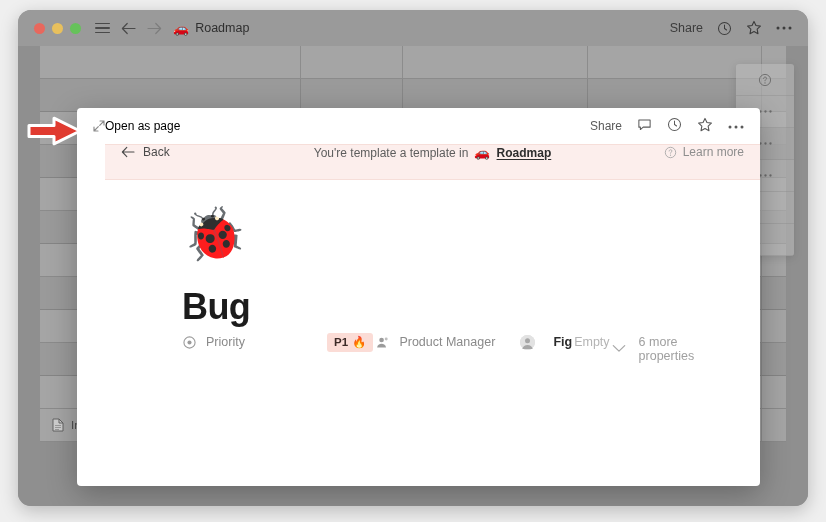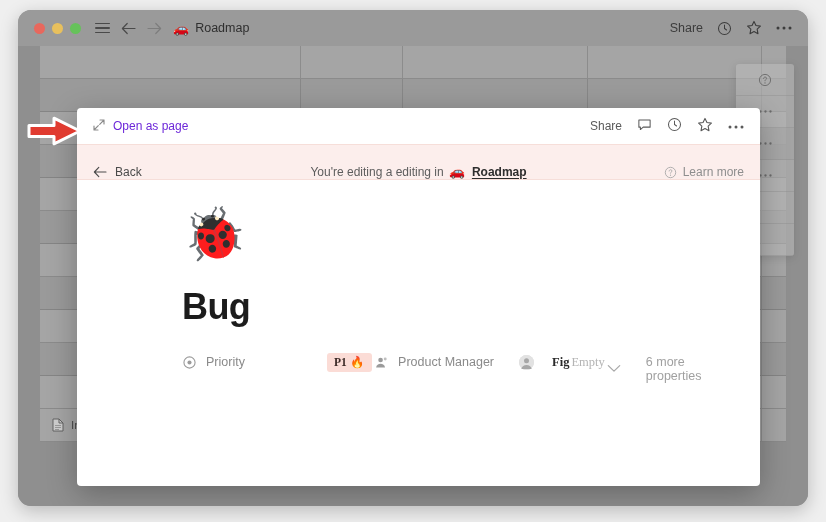--- a/index.html
+++ b/index.html
@@ -153,40 +153,41 @@
     overflow: hidden;
     display: flex; flex-direction: column;
   }
   .modal-head {
     height: 36px;
     display: flex; align-items: center;
     padding: 0 16px;
     flex: none;
   }
   .open-page {
-    display: flex; align-items: flex-start; gap: 8px;
-    font-size: 12px; color: #6d28d9;
+    display: flex; align-items: center; gap: 0;
+    font-size: 12px; color: #000000;
   }
   .expand-ic { color: #8b8b8b; display:flex; }
   .mh-right {
     margin-left: auto;
     display: flex; align-items: center; gap: 15px;
     color: #5a5a5a; font-size: 12px;
   }
 
   
   .banner {
     position: relative;
     height: 36px;
     background: #fceeec;
     border-top: 1px solid #f6ded9;
     border-bottom: 1px solid #f6ded9;
-    display: flex; align-items: flex-end;
+    display: flex; align-items: flex-start;
     padding: 0 16px;
     flex: none;
+    margin-left: 28px;
   }
   .banner-back {
     display: flex; align-items: center; gap: 8px;
     font-size: 12px; color: #4a4a4a;
   }
   .banner-center {
     position: absolute; left: 0; right: 0;
     display: flex; align-items: center; justify-content: center;
     gap: 6px;
     font-size: 12px; color: #5d5d5d;
@@ -210,47 +211,46 @@
     flex: 1;
     padding: 28px 0 0 0;
     overflow: hidden;
     position: relative;
   }
   .content-inner { padding-left: 105px; padding-right: 60px; }
   .page-emoji { font-size: 52px; line-height: 1; display:block; margin-bottom: 26px; }
   .page-title {
     font-size: 36px; font-weight: bold; color: #1c1c1c;
     letter-spacing: -0.6px;
-    margin-bottom: 20px;
   }
 
   .props { display: flex; flex-direction: row; gap: 2px; }
   .prop-row { display: flex; align-items: center; height: 28px; }
   .prop-label {
     width: 145px;
     display: flex; align-items: center; gap: 9px;
     font-size: 12.5px; color: #8a8a8a;
   }
   .prop-ic { width: 15px; display:flex; align-items:center; justify-content:center; color:#9b9b9b; }
-  .prop-val { font-size: 12.5px; color: #2f2f2f; display:flex; align-items:center; gap:7px;font-family:Liberation Serif, serif; }
+  .prop-val { font-size: 12.5px; color: #2f2f2f; display:flex; align-items:center; gap:7px; }
   .prop-val.empty { color: #b4b4b4; }
   .tag-p1 {
     background: #fbdcd6; color: #3c2a27;
     font-size: 11.5px; font-weight: bold;
     padding: 2.5px 7px; border-radius: 3px;
     display: inline-flex; align-items: center; gap: 4px;
   }
   .person { display: inline-flex; align-items: center; gap: 18px; font-weight: bold; color:#2b2b2b; }
   .person-av {
     width: 15px; height: 15px; border-radius: 50%;
     background: #dcdcdc; display:flex; align-items:center; justify-content:center;
     font-size: 9px; color:#8b8b8b;
   }
   .more-props {
-    display: flex; align-items: center; gap: 25px;
+    display: flex; align-items: center; gap: 13px;
     font-size: 12.5px; color: #a0a0a0;
     height: 30px; margin-top: 6px;
   }
 
   
   .arrow-anno {
     position: absolute;
     left: 26px; top: 114px;
     width: 58px; height: 34px;
     z-index: 30;
@@ -512,21 +512,21 @@
 
         <div class="banner">
           <div class="banner-back">
             <svg width="14" height="12" viewBox="0 0 15 13" fill="none">
               <path d="M6.2 1.5L1.4 6.5L6.2 11.5M1.6 6.5H14" stroke="#4a4a4a" stroke-width="1.2" stroke-linecap="round" stroke-linejoin="round"></path>
             </svg>
             <span>Back</span>
           </div>
 
           <div class="banner-center">
-            <span>You're editing a editing in</span>
+            <span>You're template a template in</span>
             <span class="bc-emoji">🚗</span>
             <span class="bc-db">Roadmap</span>
           </div>
 
           <div class="banner-learn">
             <svg width="13" height="13" viewBox="0 0 16 16" fill="none">
               <circle cx="8" cy="8" r="6.4" stroke="#a8a8a8" stroke-width="1.1"></circle>
               <path d="M6.3 6.2c.1-1 .9-1.6 1.8-1.6 1 0 1.7.6 1.7 1.5 0 .8-.5 1.2-1.1 1.6-.5.3-.7.6-.7 1.2" stroke="#a8a8a8" stroke-width="1.05" stroke-linecap="round"></path>
               <circle cx="8" cy="11.3" r="0.75" fill="#a8a8a8"></circle>
             </svg>

